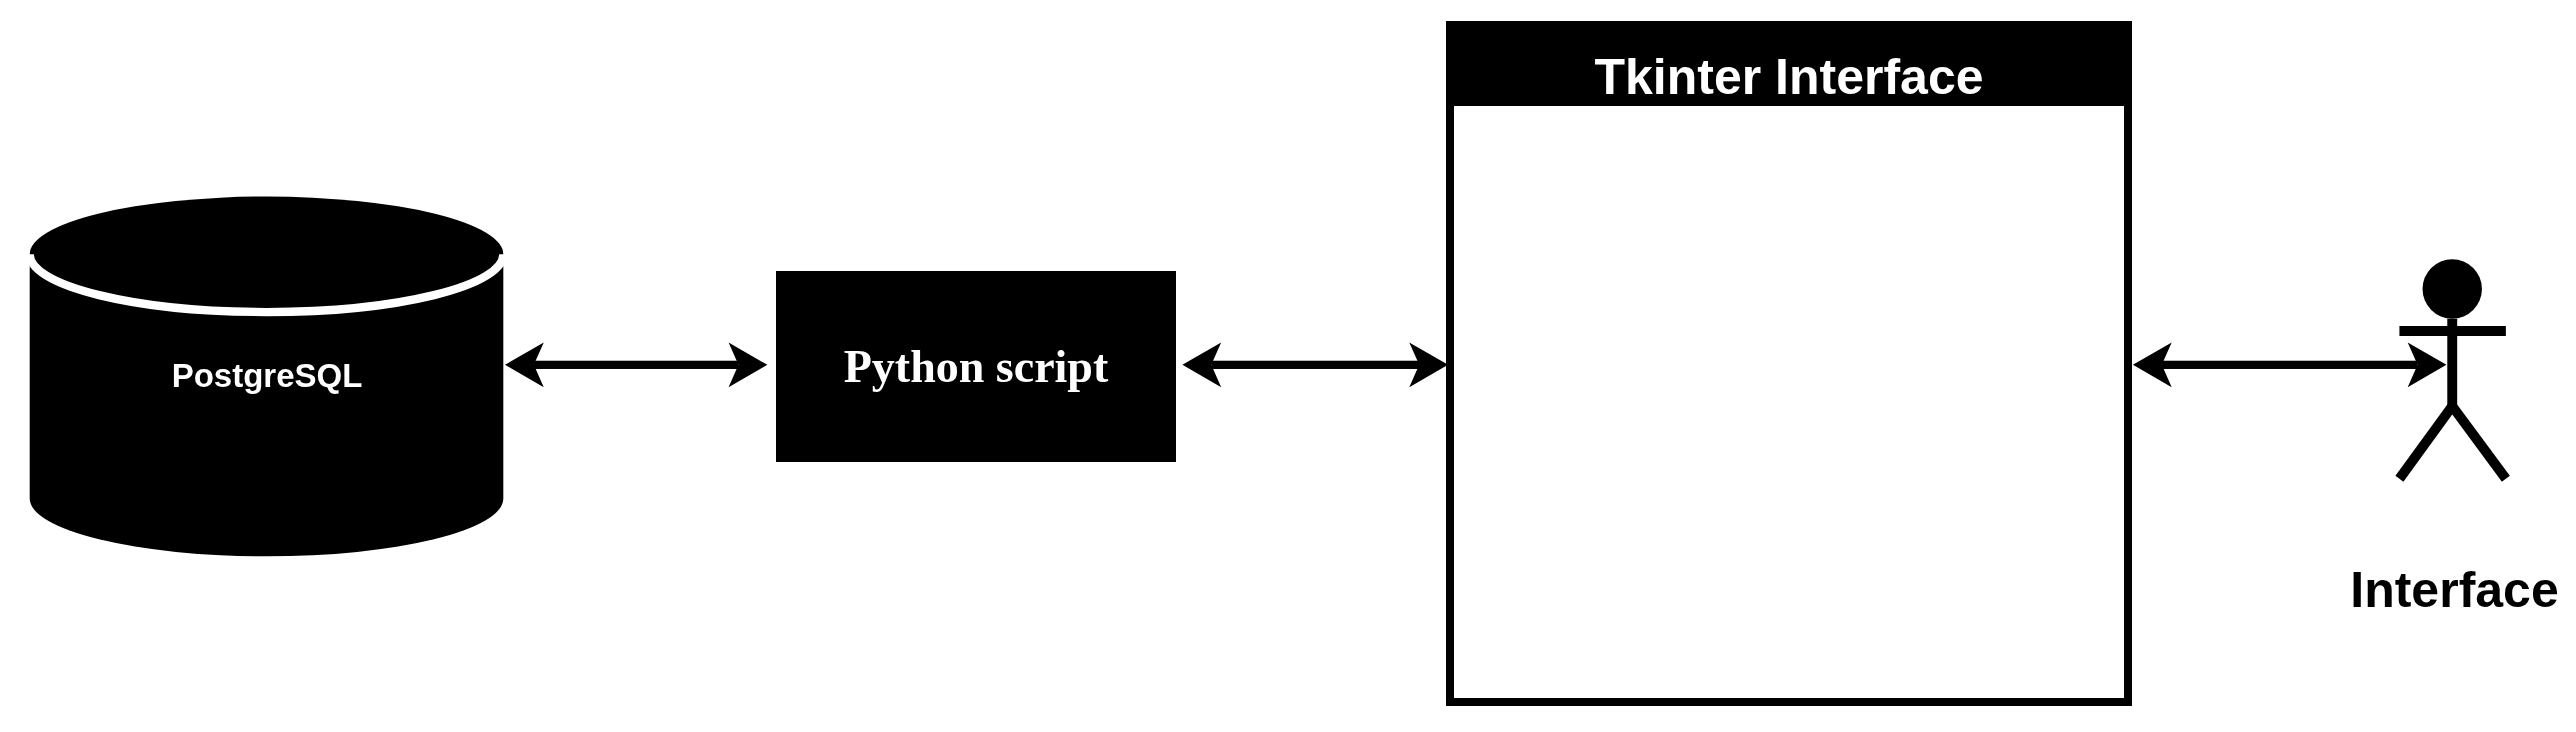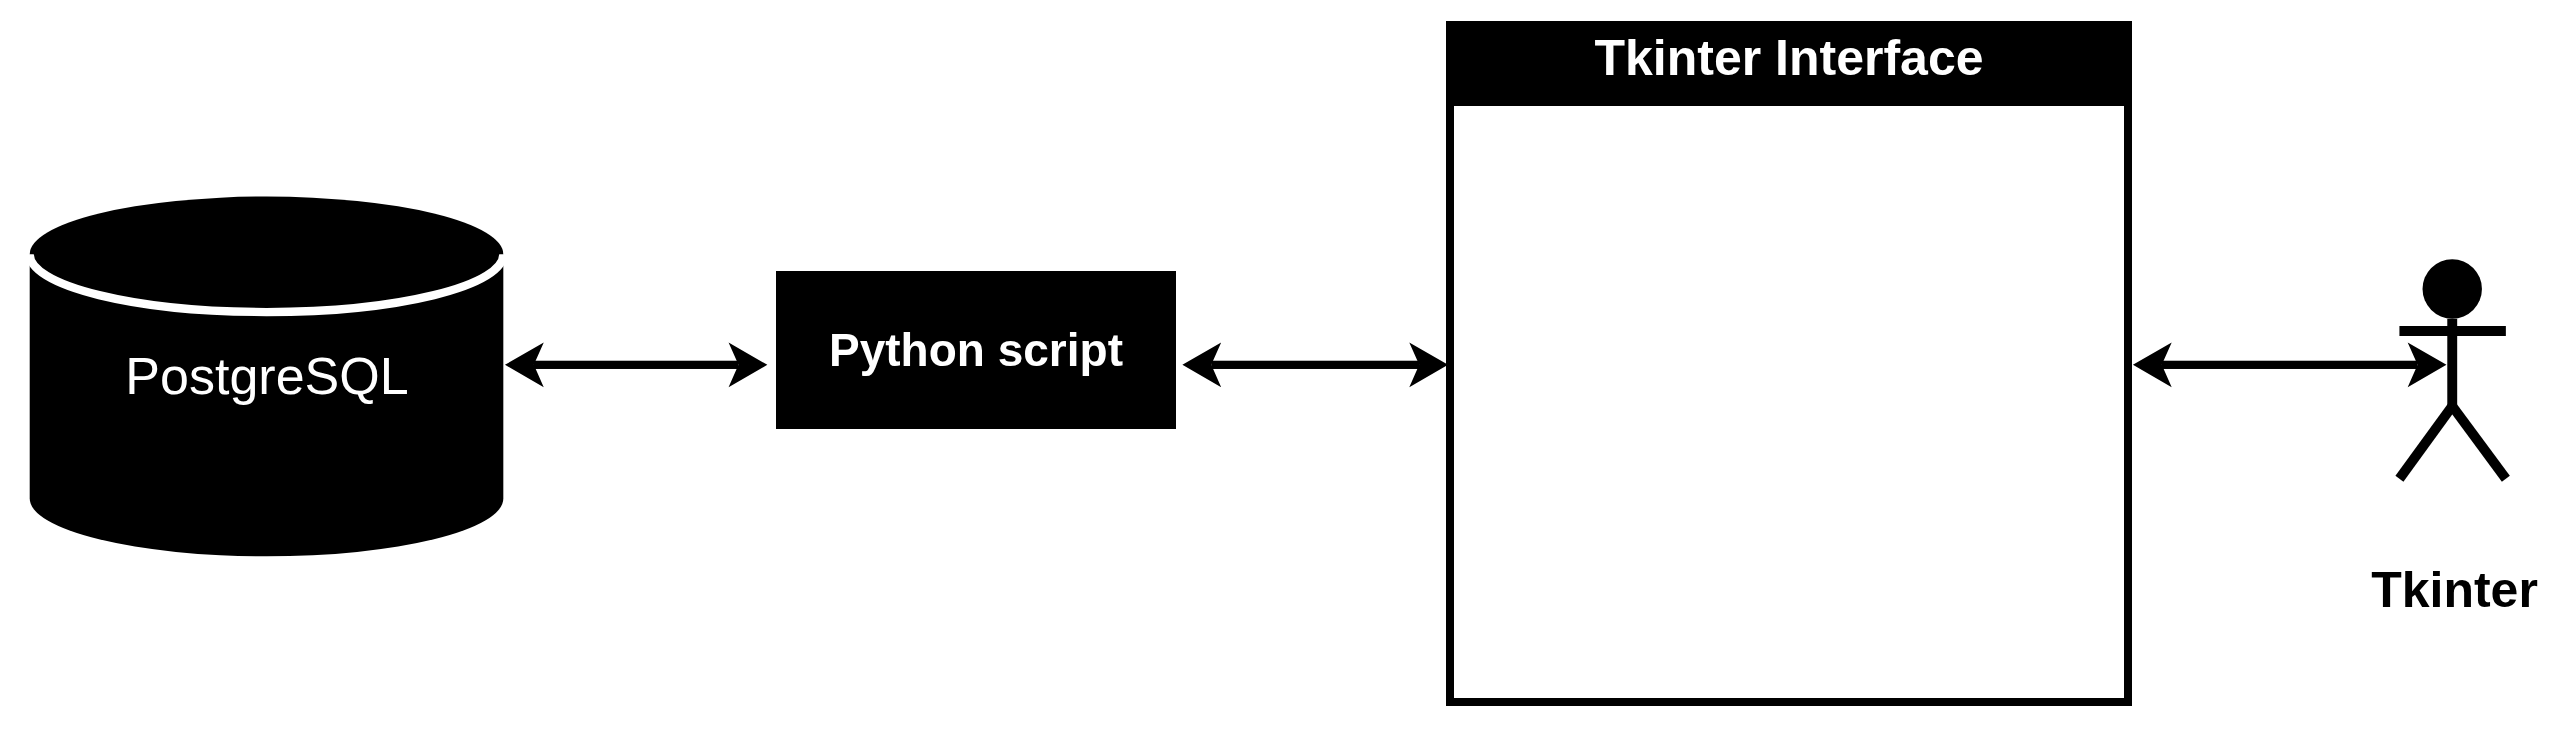--- a/index.html
+++ b/index.html
@@ -22,35 +22,36 @@
     width: 2576px;
     height: 733px;
   }
   .db-label {
     position: absolute;
     left: 30px;
     top: 350px;
     width: 474px;
     text-align: center;
     color: #ffffff;
-    font-size: 52px;
-    font-weight: normal;
+    font-size: 33px;
+    font-weight: bold;
     line-height: 52px;
   }
   .db-label span { display: block; }
   .python-box {
     position: absolute;
     left: 776px;
     top: 271px;
     width: 400px;
-    height: 158px;
+    height: 191px;
     background: #000000;
     display: flex;
     align-items: center;
     justify-content: center;
+    font-family: Liberation Serif, serif;
   }
   .python-box .label {
     color: #ffffff;
     font-size: 46px;
     font-weight: bold;
     white-space: nowrap;
   }
   .tkinter-box {
     position: absolute;
     left: 1446px;
@@ -58,21 +59,21 @@
     width: 686px;
     height: 685px;
     box-sizing: border-box;
     border: 8.3px solid #000000;
     background: #ffffff;
   }
   .tkinter-header {
     height: 77px;
     background: #000000;
     display: flex;
-    align-items: flex-start;
+    align-items: flex-end;
     justify-content: center;
   }
   .tkinter-header .title {
     color: #ffffff;
     font-size: 50px;
     font-weight: bold;
     white-space: nowrap;
   }
   .tkinter-body {
     background: #ffffff;
@@ -137,17 +138,17 @@
   </div>
 
   <div class="tkinter-box">
     <div class="tkinter-header">
       <span class="title">Tkinter Interface</span>
     </div>
     <div class="tkinter-body"></div>
   </div>
 
   <div class="operator-label">
-    <span>Tkinter</span>
+    <span>Interface</span>
   </div>
 
 </div>
 
 
 </body></html>

